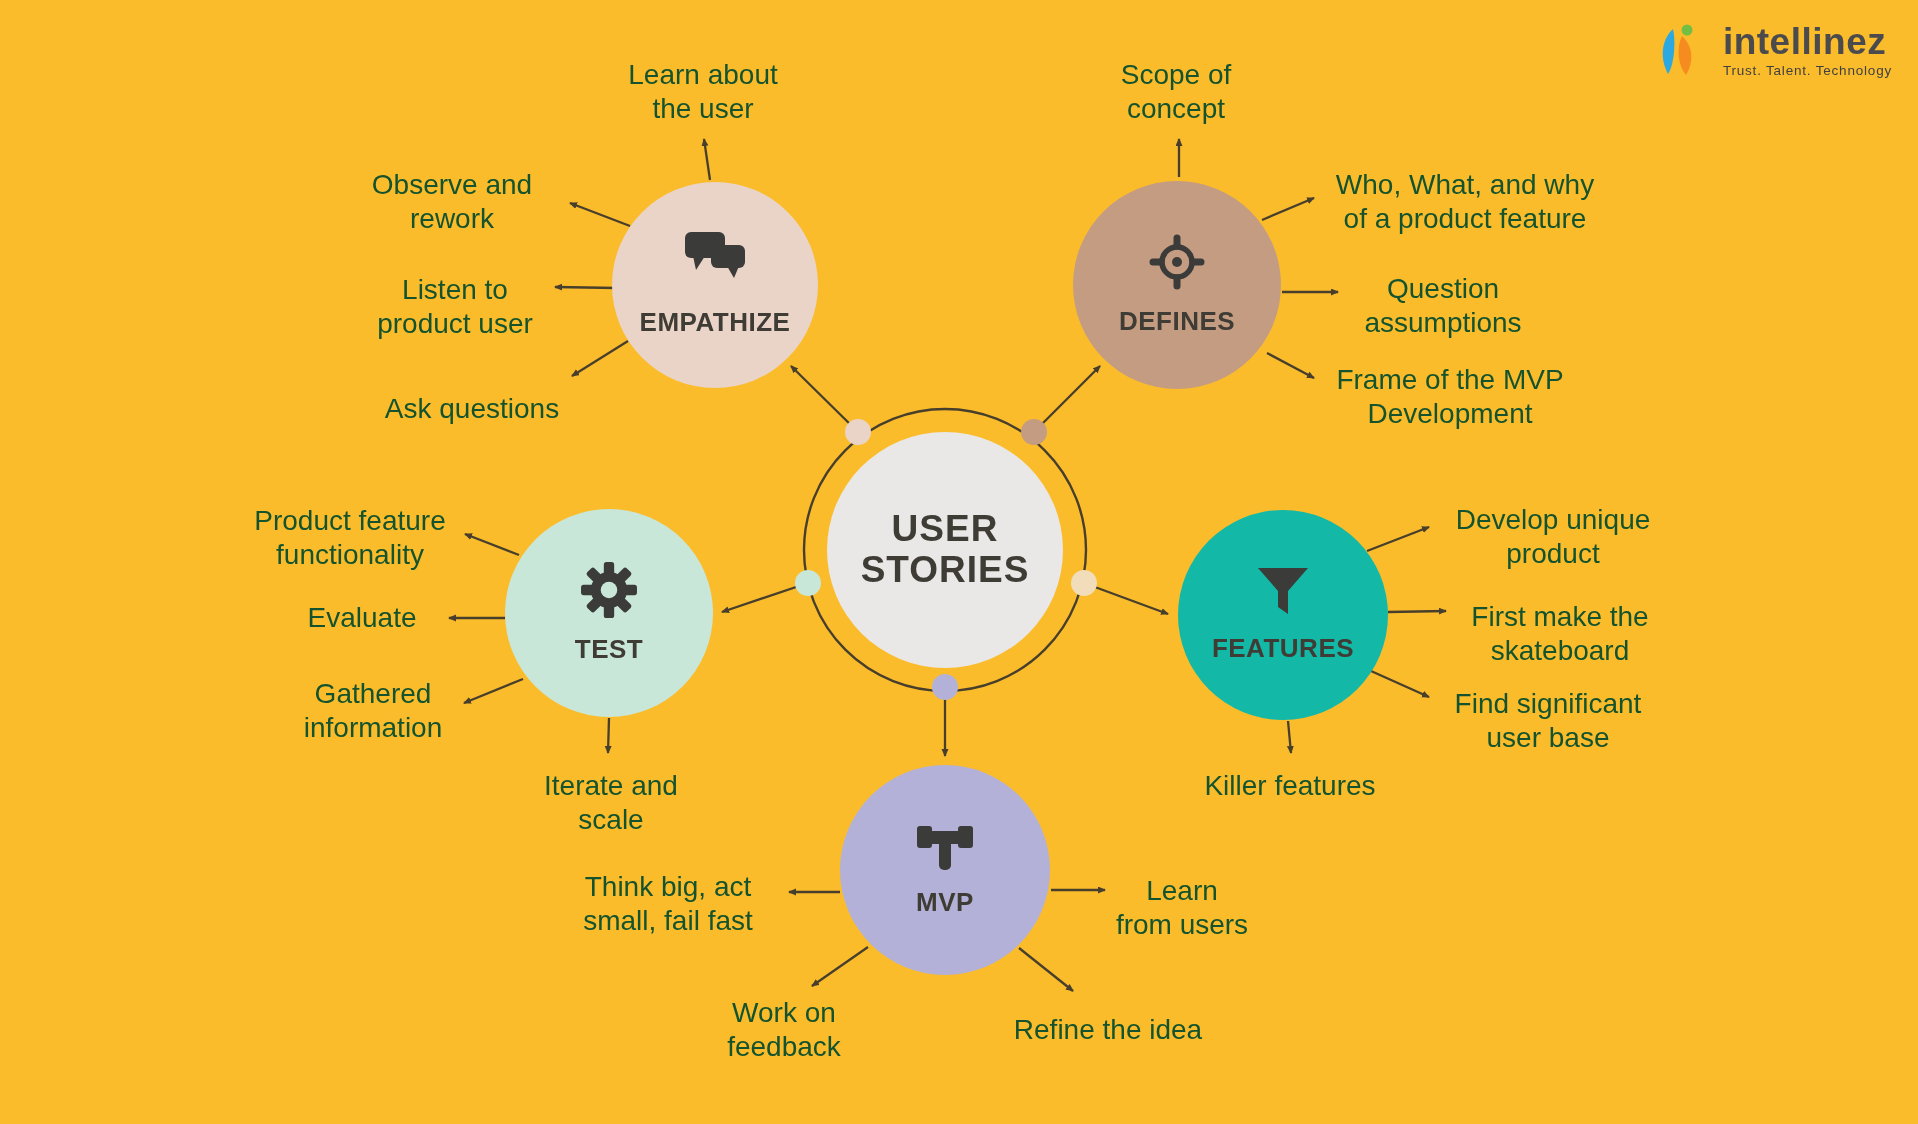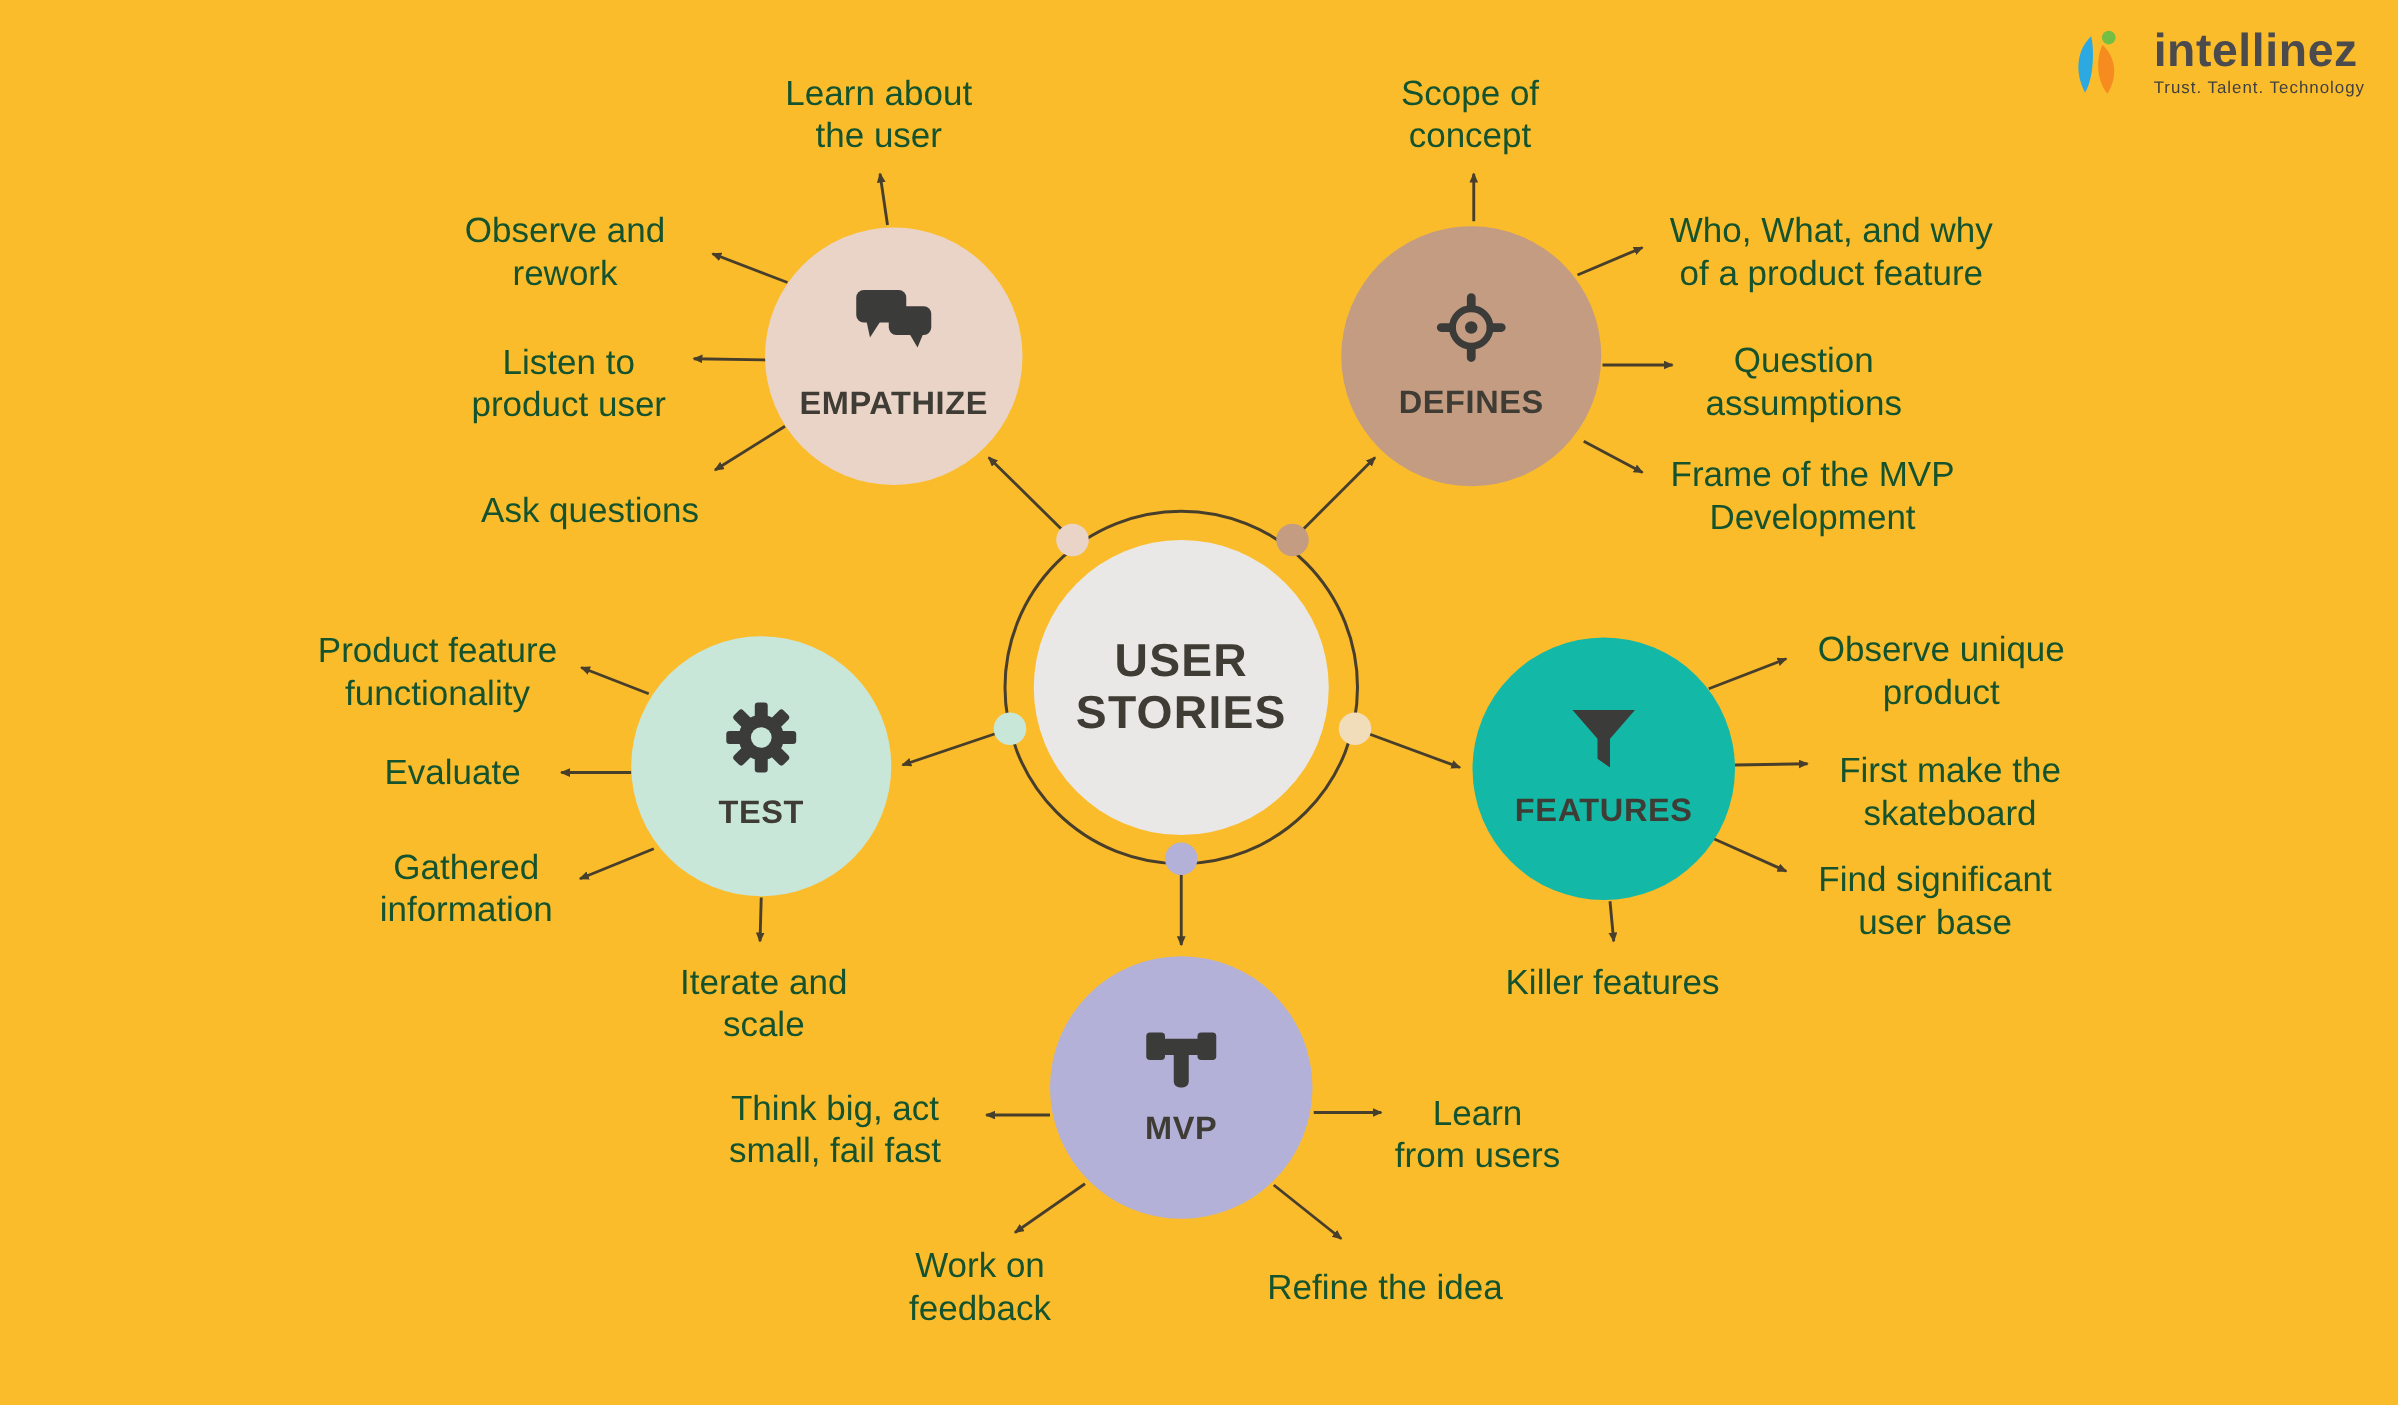--- a/index.html
+++ b/index.html
@@ -39,21 +39,21 @@
   .node-icon{display:block;}
 
   
   .lbl{
     position:absolute;transform:translate(-50%,-50%);
     font-size:28px;color:#14532d;text-align:center;
     white-space:pre-line;line-height:1.22;
   }
 
   
-  .logo{position:absolute;right:26px;top:22px;display:flex;align-items:flex-start;gap:20px;}
+  .logo{position:absolute;right:26px;top:22px;display:flex;align-items:center;gap:20px;}
   .logo-text{display:flex;flex-direction:column;align-items:flex-start;}
   .logo-name{font-size:37px;font-weight:bold;color:#4B4B4D;line-height:1;letter-spacing:.5px;}
   .logo-tagline{font-size:13.5px;color:#404040;letter-spacing:.8px;margin-top:3px;}
 </style>
 </head>
 <body>
 
 <div class="canvas">
 
   <svg class="wire-layer" viewBox="0 0 1918 1124">
@@ -192,21 +192,21 @@
 Development</div>
 
   <div class="lbl" style="left:350px;top:538px;">Product feature
 functionality</div>
   <div class="lbl" style="left:362px;top:618px;">Evaluate</div>
   <div class="lbl" style="left:373px;top:711px;">Gathered
 information</div>
   <div class="lbl" style="left:611px;top:803px;">Iterate and
 scale</div>
 
-  <div class="lbl" style="left:1553px;top:537px;">Observe unique
+  <div class="lbl" style="left:1553px;top:537px;">Develop unique
 product</div>
   <div class="lbl" style="left:1560px;top:634px;">First make the
 skateboard</div>
   <div class="lbl" style="left:1548px;top:721px;">Find significant
 user base</div>
   <div class="lbl" style="left:1290px;top:786px;">Killer features</div>
 
   <div class="lbl" style="left:668px;top:904px;">Think big, act
 small, fail fast</div>
   <div class="lbl" style="left:1182px;top:908px;">Learn

